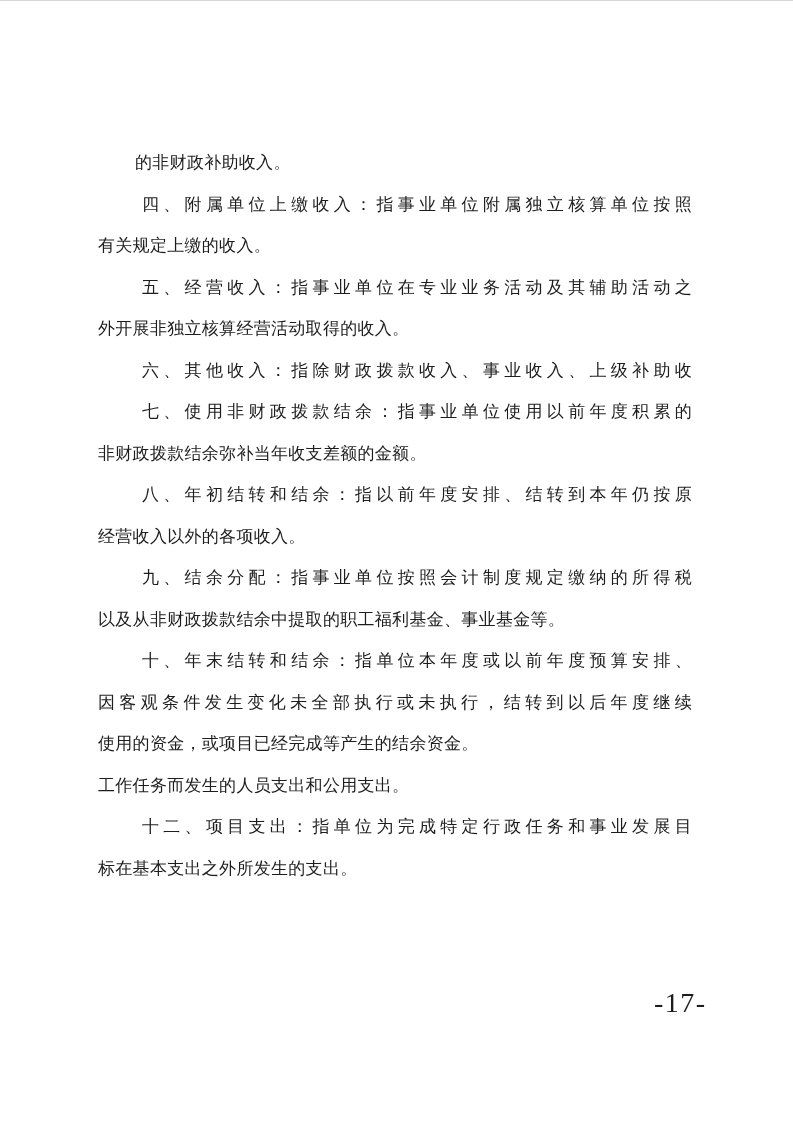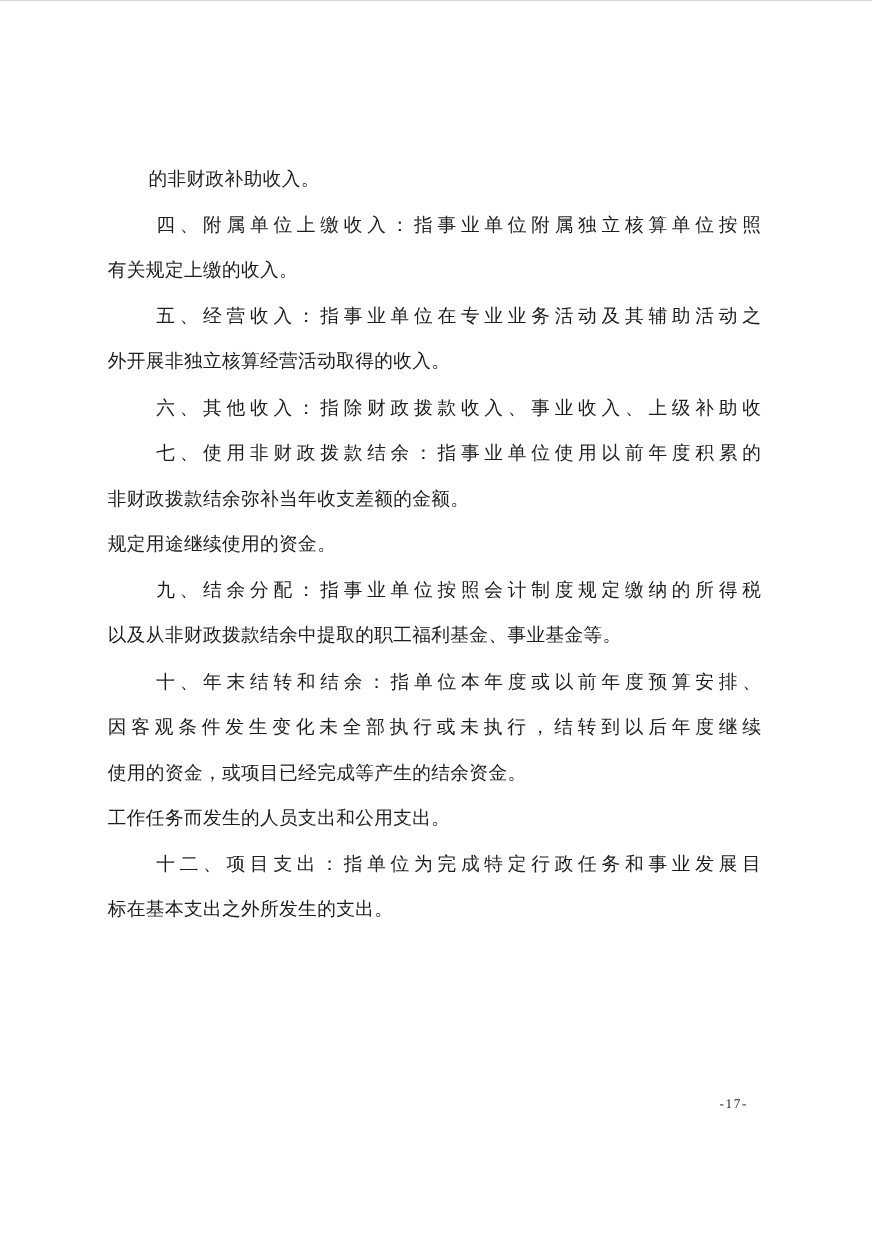--- a/index.html
+++ b/index.html
@@ -43,41 +43,42 @@
   }
   .line.indent-first { padding-left: 44px; }
   .line.indent-hang  { padding-left: 37px; }
   .label {
     font-weight: normal;
   }
   .page-number {
     position: absolute;
     left: 654px;
     top: 992px;
-    font-size: 12px;
+    font-size: 28px;
     line-height: 22px;
     color: #1d1d1d;
     letter-spacing: 1.5px;
   }
 </style>
 </head>
 <body>
 
 <div class="scan-edge"></div>
 
 <div class="text-block">
     <div class="line indent-hang"><span class="body-text">的非财政补助收入。</span></div>
     <div class="line fill indent-first"><span class="label">四、附属单位上缴收入：</span><span class="body-text">指事业单位附属独立核算单位按照</span></div>
     <div class="line"><span class="body-text">有关规定上缴的收入。</span></div>
     <div class="line fill indent-first"><span class="label">五、经营收入：</span><span class="body-text">指事业单位在专业业务活动及其辅助活动之</span></div>
     <div class="line"><span class="body-text">外开展非独立核算经营活动取得的收入。</span></div>
     <div class="line fill indent-first"><span class="label">六、其他收入：</span><span class="body-text">指除财政拨款收入、事业收入、上级补助收</span></div>
     <div class="line fill indent-first"><span class="label">七、使用非财政拨款结余：</span><span class="body-text">指事业单位使用以前年度积累的</span></div>
     <div class="line"><span class="body-text">非财政拨款结余弥补当年收支差额的金额。</span></div>
-    <div class="line"><span class="body-text">规定用途继续使用的资金。</span></div>
+    <div class="line fill indent-first"><span class="label">八、年初结转和结余：</span><span class="body-text">指以前年度安排、结转到本年仍按原</span></div>
+    <div class="line"><span class="body-text">经营收入以外的各项收入。</span></div>
     <div class="line fill indent-first"><span class="label">九、结余分配：</span><span class="body-text">指事业单位按照会计制度规定缴纳的所得税</span></div>
     <div class="line"><span class="body-text">以及从非财政拨款结余中提取的职工福利基金、事业基金等。</span></div>
     <div class="line fill indent-first"><span class="label">十、年末结转和结余：</span><span class="body-text">指单位本年度或以前年度预算安排、</span></div>
     <div class="line fill"><span class="body-text">因客观条件发生变化未全部执行或未执行，结转到以后年度继续</span></div>
     <div class="line"><span class="body-text">使用的资金，或项目已经完成等产生的结余资金。</span></div>
     <div class="line"><span class="body-text">工作任务而发生的人员支出和公用支出。</span></div>
     <div class="line fill indent-first"><span class="label">十二、项目支出：</span><span class="body-text">指单位为完成特定行政任务和事业发展目</span></div>
     <div class="line"><span class="body-text">标在基本支出之外所发生的支出。</span></div>
   </div>
 

